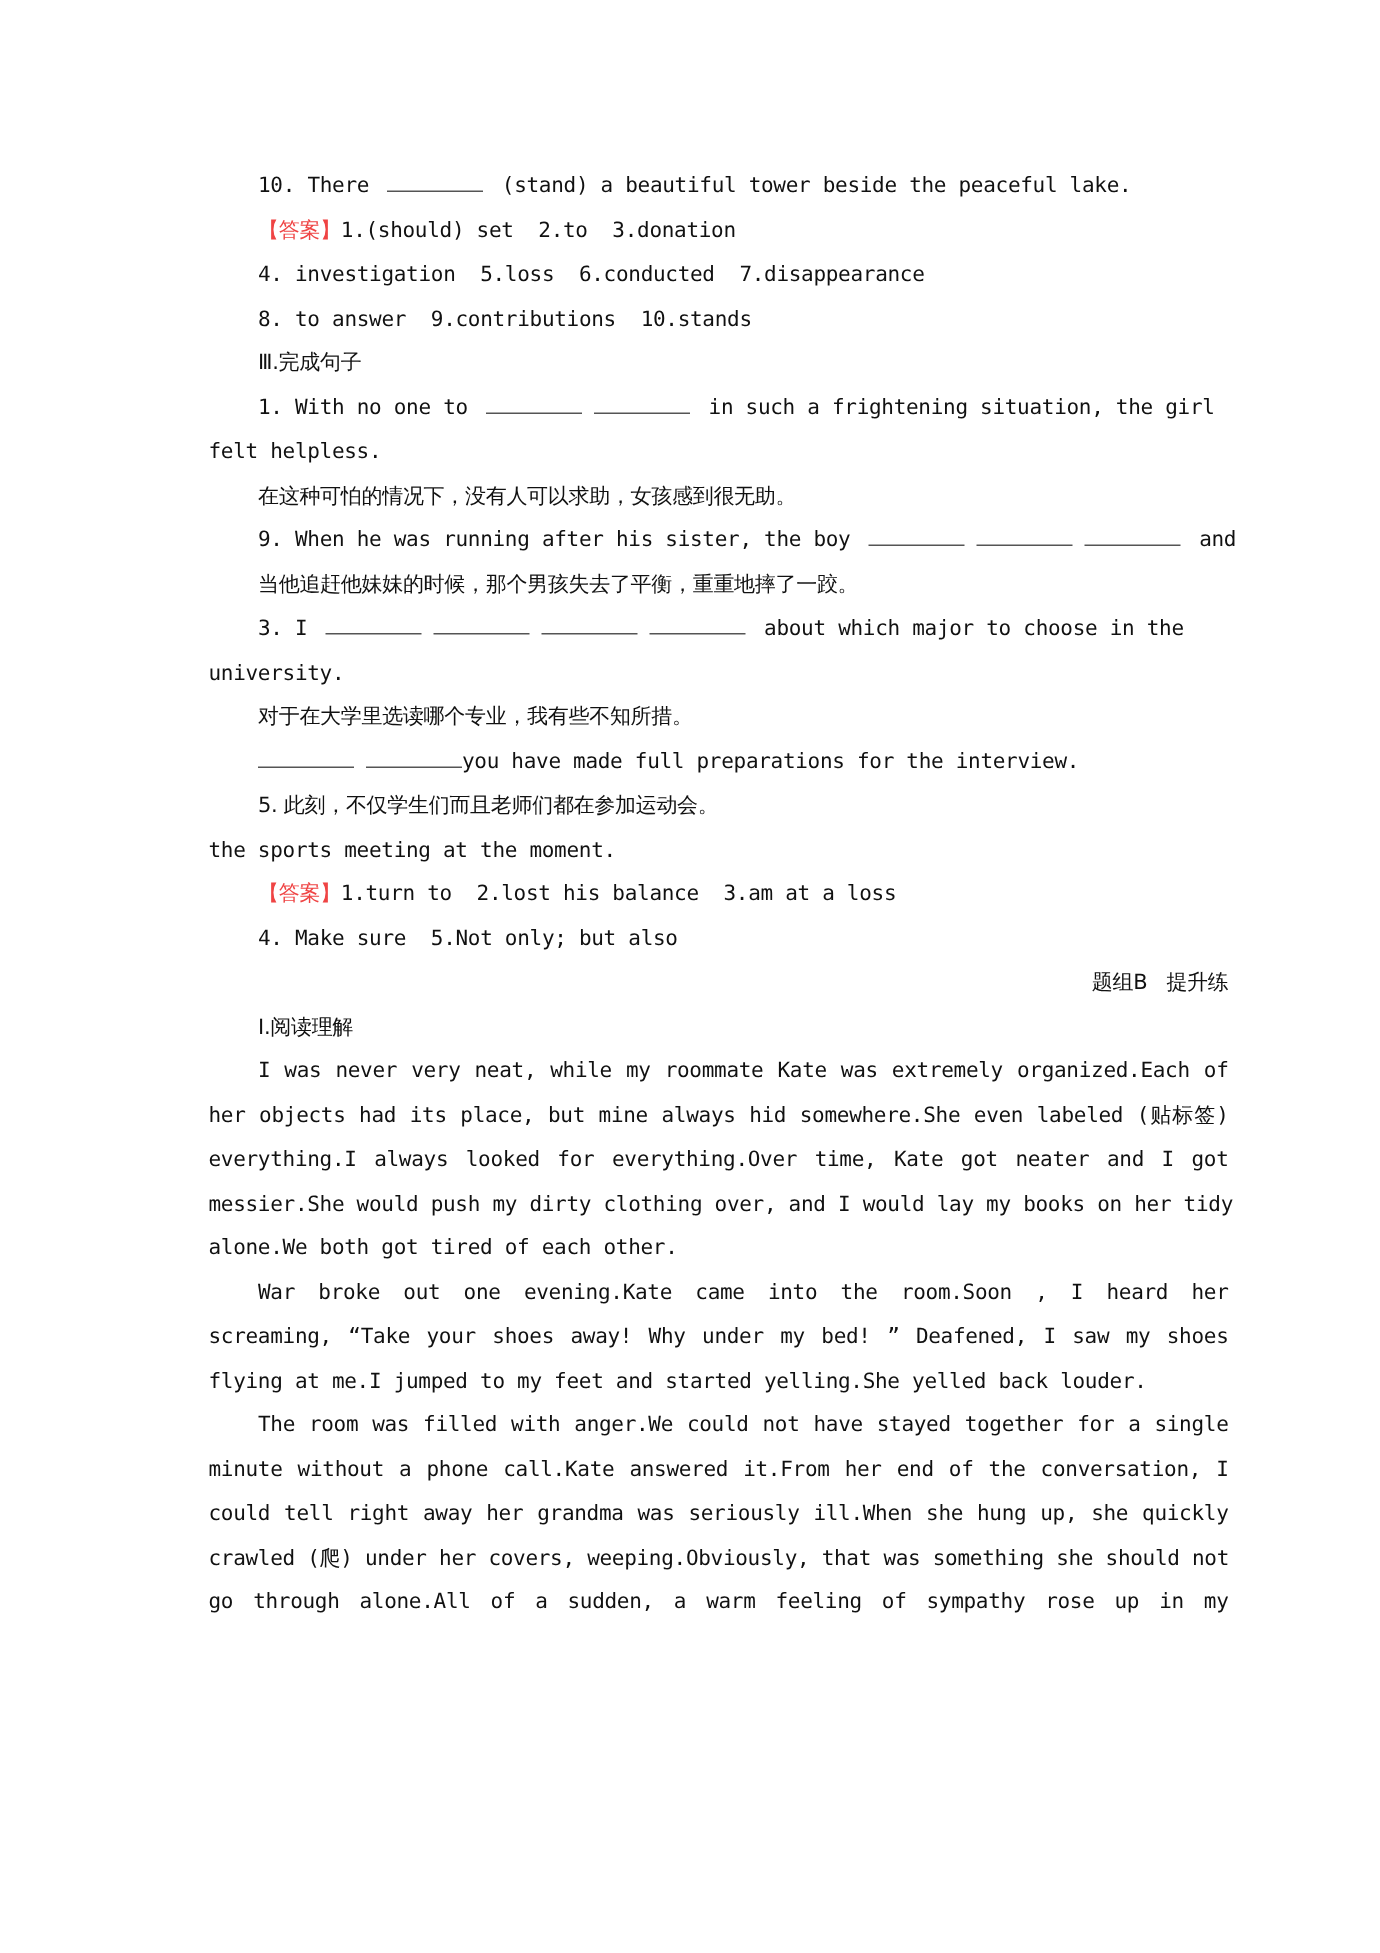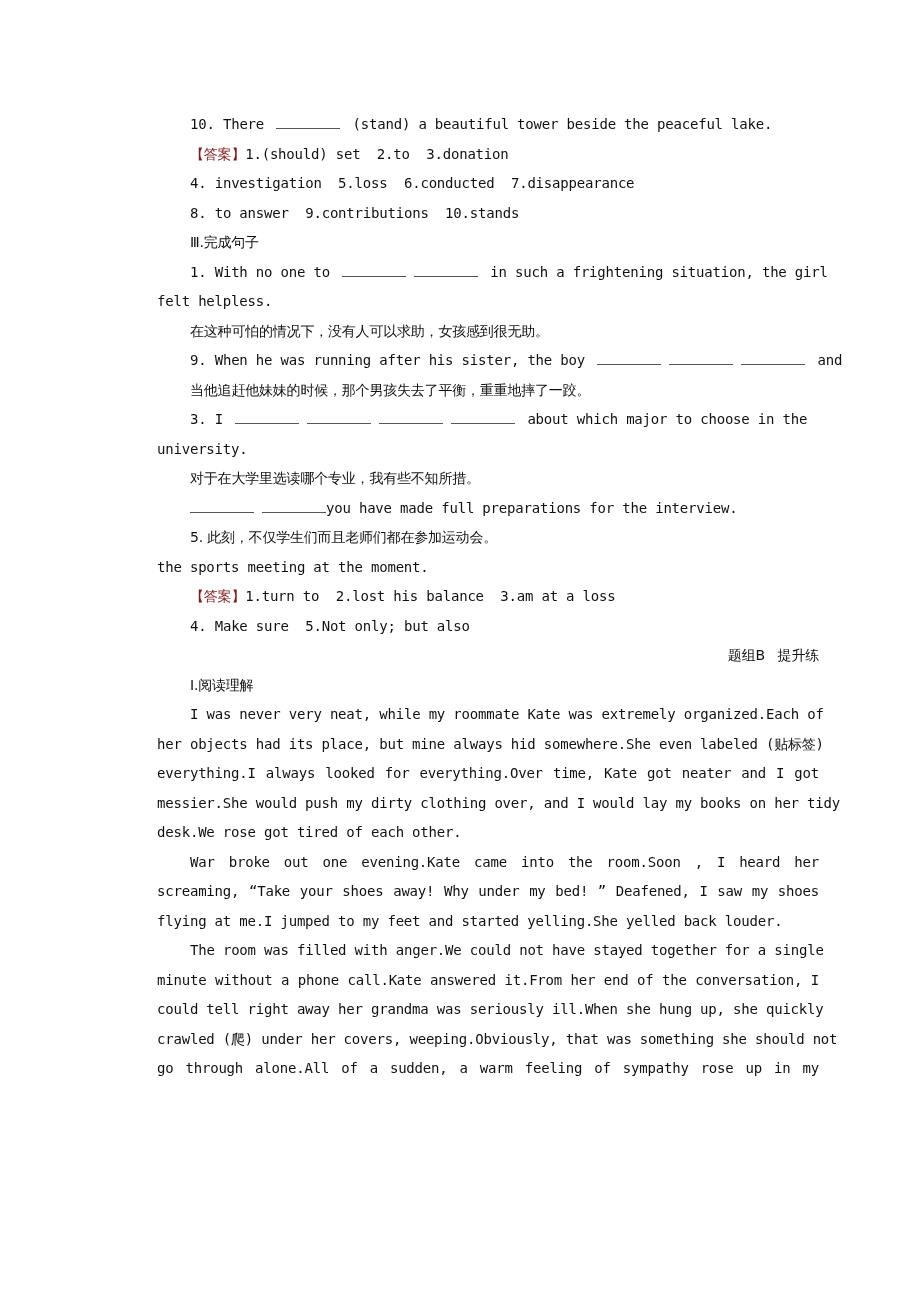--- a/index.html
+++ b/index.html
@@ -1,22 +1,22 @@
 <!DOCTYPE html>
 <html><head>
 <meta charset="utf-8">
 <style>
   html, body { margin: 0; padding: 0; background: #ffffff; }
   body { width: 920px; height: 1302px; position: relative; overflow: hidden;
          font-family: "DejaVu Sans Mono", "Liberation Mono", monospace; color: #111; }
   .page { position: absolute; left: 139px; top: 110px; width: 680px; }
-  .line { height: 29.5px; line-height: 29.5px; font-size: 14px; white-space: nowrap; letter-spacing: -0.2px; margin-left: 18px; }
+  .line { height: 29.5px; line-height: 29.5px; font-size: 14px; white-space: nowrap; letter-spacing: -0.2px; }
   .ind { padding-left: 33px; }
   .center { text-align: right; }
-  .ans-mark { color: #7f1d1d; }
+  .ans-mark { color: #ef4444; }
   .blank { display: inline-block; width: 64px; border-bottom: 1px solid #555; height: 12px; margin: 0 4px; vertical-align: baseline; }
   .blank.first { margin-left: 0; }
   .just { text-align: justify; text-align-last: justify; }
   .cjk { font-family: "DejaVu Sans", sans-serif; font-size: 14px; }
 </style>
 </head>
 <body>
 
 <div class="page">
 
@@ -70,21 +70,21 @@
   <div class="line ind"><span style="white-space:pre">4. Make sure  5.Not only; but also</span></div>
 
   <div class="line center cjk" style="white-space:pre">题组B   提升练</div>
   <div class="line ind cjk">Ⅰ.阅读理解</div>
 
   <div>
     <div class="line ind just">I was never very neat, while my roommate Kate was extremely organized.Each of</div>
     <div class="line just">her objects had its place, but mine always hid somewhere.She even labeled (贴标签)</div>
     <div class="line just">everything.I always looked for everything.Over time, Kate got neater and I got</div>
     <div class="line just">messier.She would push my dirty clothing over, and I would lay my books on her tidy</div>
-    <div class="line">desk.We rose got tired of each other.</div>
+    <div class="line">alone.We both got tired of each other.</div>
   </div>
   <div>
     <div class="line ind just">War broke out one evening.Kate came into the room.Soon , I heard her</div>
     <div class="line just">screaming, “Take your shoes away! Why under my bed! ” Deafened, I saw my shoes</div>
     <div class="line">flying at me.I jumped to my feet and started yelling.She yelled back louder.</div>
   </div>
   <div>
     <div class="line ind just">The room was filled with anger.We could not have stayed together for a single</div>
     <div class="line just">minute without a phone call.Kate answered it.From her end of the conversation, I</div>
     <div class="line just">could tell right away her grandma was seriously ill.When she hung up, she quickly</div>

